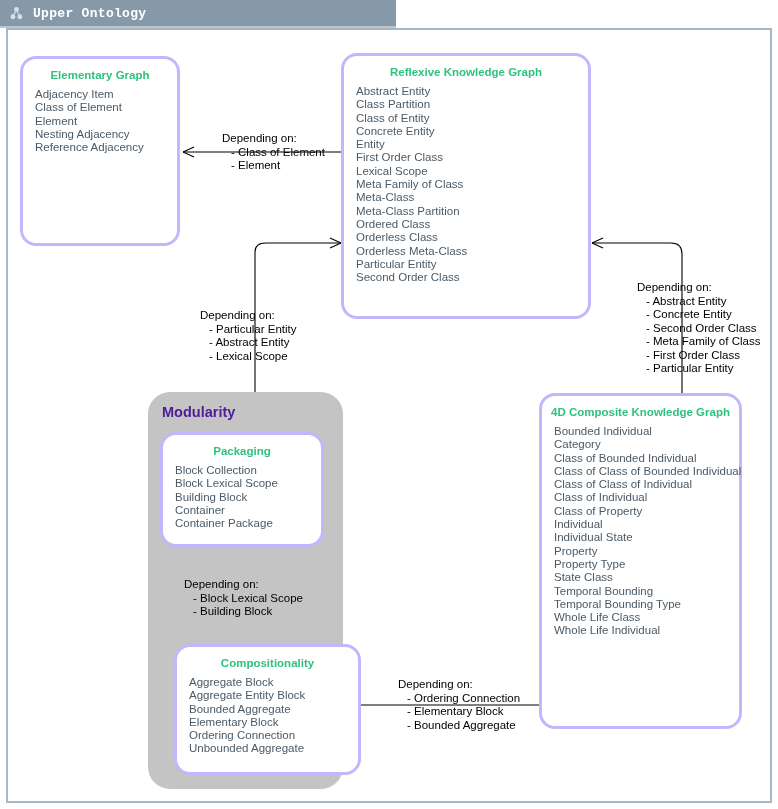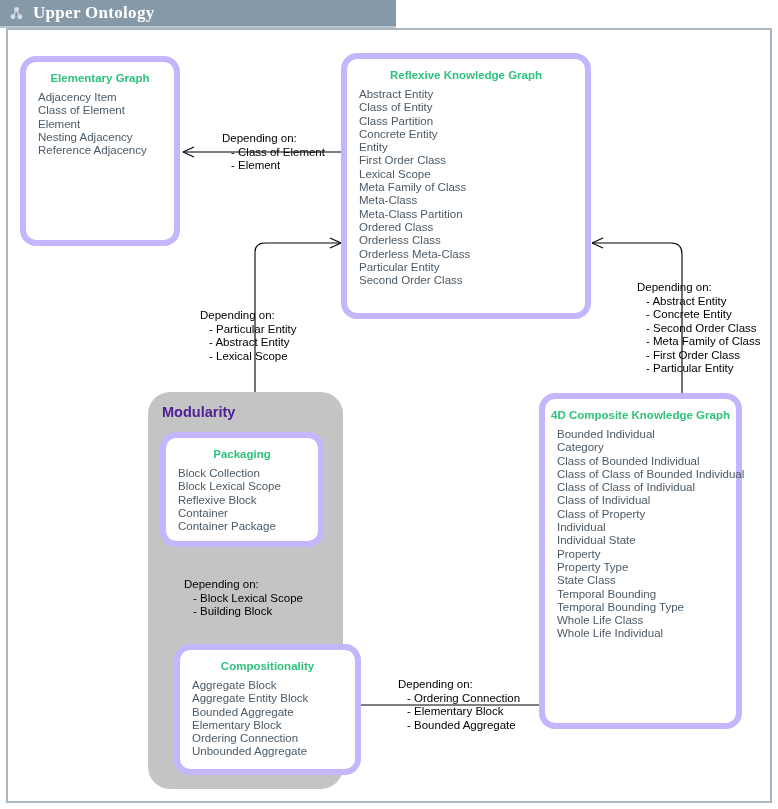--- a/index.html
+++ b/index.html
@@ -33,44 +33,44 @@
     padding-left: 9px;
   }
   .titlebar-icon {
     width: 15px;
     height: 15px;
     margin-right: 9px;
     display: block;
   }
   .titlebar-title {
     color: #ffffff;
-    font-size: 17px;
+    font-size: 13px;
     font-weight: bold;
     letter-spacing: .3px;
-    font-family: Liberation Serif, serif;
+    font-family: Liberation Mono, monospace;
   }
 
   
   .canvas-frame {
     position: absolute;
     left: 6px;
     top: 28px;
     width: 766px;
     height: 775px;
     border: 2px solid #a8b7c2;
     background: #ffffff;
     box-sizing: border-box;
   }
 
   
   .pkg {
     position: absolute;
     box-sizing: border-box;
     background: #ffffff;
-    border: 6px solid #c4b5fd;
+    border: 3px solid #c4b5fd;
     border-radius: 16px;
   }
   .pkg-title {
     text-align: center;
     color: #2ec27e;
     font-size: 11.5px;
     font-weight: bold;
     font-family: "Liberation Sans", sans-serif;
     margin-top: 10px;
     margin-bottom: 7px;
@@ -186,22 +186,22 @@
       <li>Element</li>
       <li>Nesting Adjacency</li>
       <li>Reference Adjacency</li>
     </ul>
   </div>
 
   <div class="pkg" id="box-reflexive">
     <div class="pkg-title">Reflexive Knowledge Graph</div>
     <ul class="pkg-list">
       <li>Abstract Entity</li>
+      <li>Class Partition</li>
       <li>Class of Entity</li>
-      <li>Class Partition</li>
       <li>Concrete Entity</li>
       <li>Entity</li>
       <li>First Order Class</li>
       <li>Lexical Scope</li>
       <li>Meta Family of Class</li>
       <li>Meta-Class</li>
       <li>Meta-Class Partition</li>
       <li>Ordered Class</li>
       <li>Orderless Class</li>
       <li>Orderless Meta-Class</li>
@@ -233,21 +233,21 @@
   </div>
 
   <div class="group-box">
     <div class="group-title">Modularity</div>
 
     <div class="pkg" id="box-packaging">
       <div class="pkg-title">Packaging</div>
       <ul class="pkg-list">
         <li>Block Collection</li>
         <li>Block Lexical Scope</li>
-        <li>Reflexive Block</li>
+        <li>Building Block</li>
         <li>Container</li>
         <li>Container Package</li>
       </ul>
     </div>
 
     <div class="pkg" id="box-compositionality">
       <div class="pkg-title">Compositionality</div>
       <ul class="pkg-list">
         <li>Aggregate Block</li>
         <li>Aggregate Entity Block</li>

